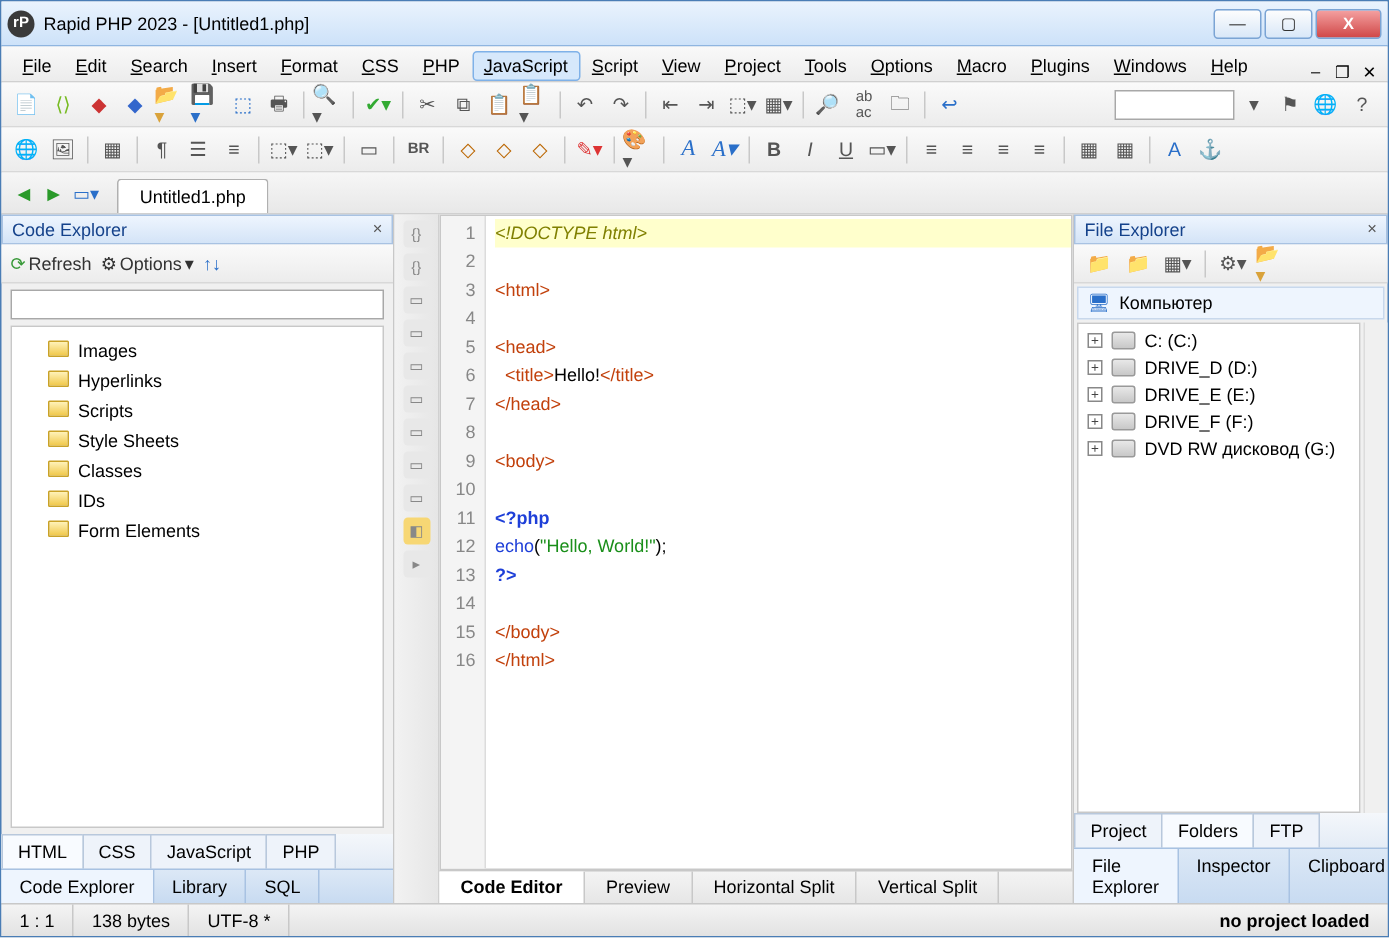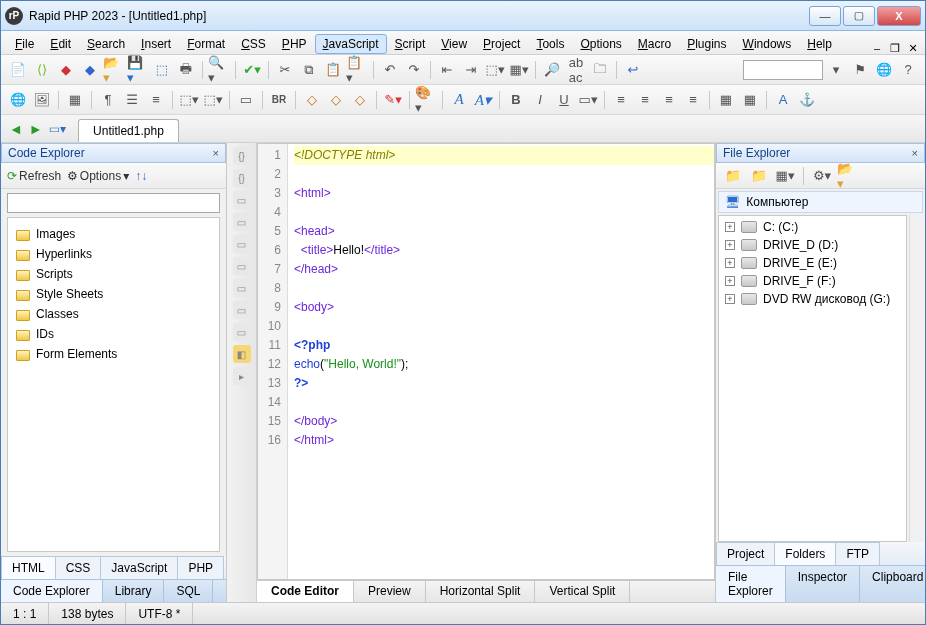--- a/index.html
+++ b/index.html
@@ -18,44 +18,44 @@
 .menubar .mdi i{width:12px;height:12px;display:flex;align-items:center;justify-content:center;font-style:normal;font-size:11px}
 .toolbar{height:30px;background:linear-gradient(#fafafa,#ececec);display:flex;align-items:center;padding:0 6px;border-bottom:1px solid #d8d8d8;gap:2px}
 .tb{width:22px;height:22px;display:flex;align-items:center;justify-content:center;font-size:13px;color:#555}
 .sep{width:1px;height:18px;background:#c8c8c8;margin:0 3px}
 .navbar{height:28px;background:linear-gradient(#f6f6f6,#e8e8e8);display:flex;align-items:center;padding:0 8px;border-bottom:1px solid #d0d0d0;gap:6px}
 .navbar .arrow{font-size:14px;font-weight:bold}
 .navbar .arrow.back{color:#2a9a2a}
 .navbar .arrow.fwd{color:#2a9a2a}
 .navbar .tab{background:#fff;border:1px solid #b0b0b0;border-bottom:none;padding:4px 14px;border-radius:3px 3px 0 0;margin-top:4px;margin-left:6px}
 .body{flex:1;display:flex;min-height:0}
-.left{width:226px;display:flex;flex-direction:column;border-right:1px solid #c8c8c8}
+.left{width:262px;display:flex;flex-direction:column;border-right:1px solid #c8c8c8}
 .panelhdr{height:20px;background:linear-gradient(#eef5fe,#d4e4f7);border:1px solid #a8c2e2;display:flex;align-items:center;padding:0 6px;color:#15428b;font-size:11px}
 .panelhdr .x{margin-left:auto;color:#555;font-size:11px}
 .lefttools{height:26px;background:linear-gradient(#fafafa,#ececec);display:flex;align-items:center;padding:0 6px;gap:6px;border-bottom:1px solid #d8d8d8}
 .lefttools span{display:flex;align-items:center;gap:2px;color:#333}
 .searchbox{margin:4px 6px}
 .searchbox input{width:100%;height:20px;border:1px solid #a8a8a8;padding:0 4px}
 .tree{flex:1;background:#fff;border:1px solid #c8c8c8;margin:0 6px 4px 6px;padding:6px 0;overflow:auto}
-.tree .item{display:flex;align-items:flex-end;padding:3px 8px;gap:6px}
+.tree .item{display:flex;align-items:flex-start;padding:3px 24px;gap:6px}
 .tree .item .fld{width:14px;height:11px;background:linear-gradient(#fff2b8,#f0c84a);border:1px solid #c9a227;border-radius:1px}
 .lefttabs{display:flex;background:linear-gradient(#f4f7fb,#e4ecf6)}
 .lefttabs div{padding:4px 10px;border:1px solid #b8c8dc;border-bottom:none;background:#eef3fa;margin-right:-1px}
 .lefttabs div.active{background:#f8fbff}
 .lefttabs2{display:flex;background:linear-gradient(#dce8f6,#c8dbf1);border-top:1px solid #a8c2e2}
 .lefttabs2 div{padding:4px 12px;border-right:1px solid #a8c2e2}
 .lefttabs2 div.active{background:#eef5fe}
 .gutter{width:30px;background:linear-gradient(90deg,#f2f2f2,#e6e6e6);border-right:1px solid #d0d0d0;display:flex;flex-direction:column;align-items:center;padding-top:4px;gap:4px}
 .gutter i{width:18px;height:18px;border-radius:3px;background:#e8e8e8;font-style:normal;font-size:10px;display:flex;align-items:center;justify-content:center;color:#888}
 .center{flex:1;display:flex;flex-direction:column;min-width:0}
 .editor{flex:1;display:flex;background:#fff;font-family:Consolas,monospace;font-size:13px;border:1px solid #c8c8c8;margin:0;position:relative}
 .lines{width:30px;background:#f4f4f4;border-right:1px solid #dcdcdc;text-align:right;padding:2px 6px 0 0;color:#888;line-height:19px}
 .code{flex:1;padding:2px 0 0 6px;line-height:19px;white-space:pre}
 .code .hl{background:#ffffcc;display:inline-block;width:100%}
-.tag{color:#6d28d9}
+.tag{color:#c2410c}
 .kw{color:#1e3fd8;font-weight:normal}
 .str{color:#1a8f1a}
 .doctype{color:#808000;font-style:italic}
 .bottomtabs{height:22px;display:flex;background:linear-gradient(#f4f4f4,#e6e6e6);border-top:1px solid #c8c8c8}
 .bottomtabs div{padding:3px 14px;border-right:1px solid #c8c8c8}
 .bottomtabs div.active{background:#fff;font-weight:bold}
 .right{width:210px;display:flex;flex-direction:column;border-left:1px solid #c8c8c8}
 .righttools{height:26px;background:linear-gradient(#fafafa,#ececec);display:flex;align-items:center;padding:0 6px;gap:4px;border-bottom:1px solid #d8d8d8}
 .comphdr{background:#eef5fe;border:1px solid #c8d8ec;padding:3px 6px;display:flex;align-items:center;gap:6px;margin:2px}
 .drives{flex:1;background:#fff;border:1px solid #c8c8c8;margin:0 2px;padding:2px 0;overflow:auto}
@@ -128,21 +128,21 @@
     <div class="sep"></div>
     <div class="tb">↶</div>
     <div class="tb">↷</div>
     <div class="sep"></div>
     <div class="tb">⇤</div>
     <div class="tb">⇥</div>
     <div class="tb">⬚▾</div>
     <div class="tb">▦▾</div>
     <div class="sep"></div>
     <div class="tb">🔎</div>
-    <div class="tb" style="font-size:13px">ab<br>ac</div>
+    <div class="tb" style="font-size:10px">ab<br>ac</div>
     <div class="tb">🗀</div>
     <div class="sep"></div>
     <div class="tb" style="color:#2a6fc9">↩</div>
     <div style="flex:1"></div>
     <div style="width:80px;height:20px;border:1px solid #a8a8a8;background:#fff"></div>
     <div class="tb">▾</div>
     <div class="tb">⚑</div>
     <div class="tb">🌐</div>
     <div class="tb">?</div>
   </div>
@@ -356,15 +356,16 @@
         </div>
     </div>
 
   </div>
 
   <div class="statusbar">
     <div>1 : 1</div>
     <div>138 bytes</div>
     <div>UTF-8 *</div>
     <div style="flex:1;border:none"></div>
+    <div class="noproj">no project loaded</div>
   </div>
 
 </div>
 
 </body></html>

